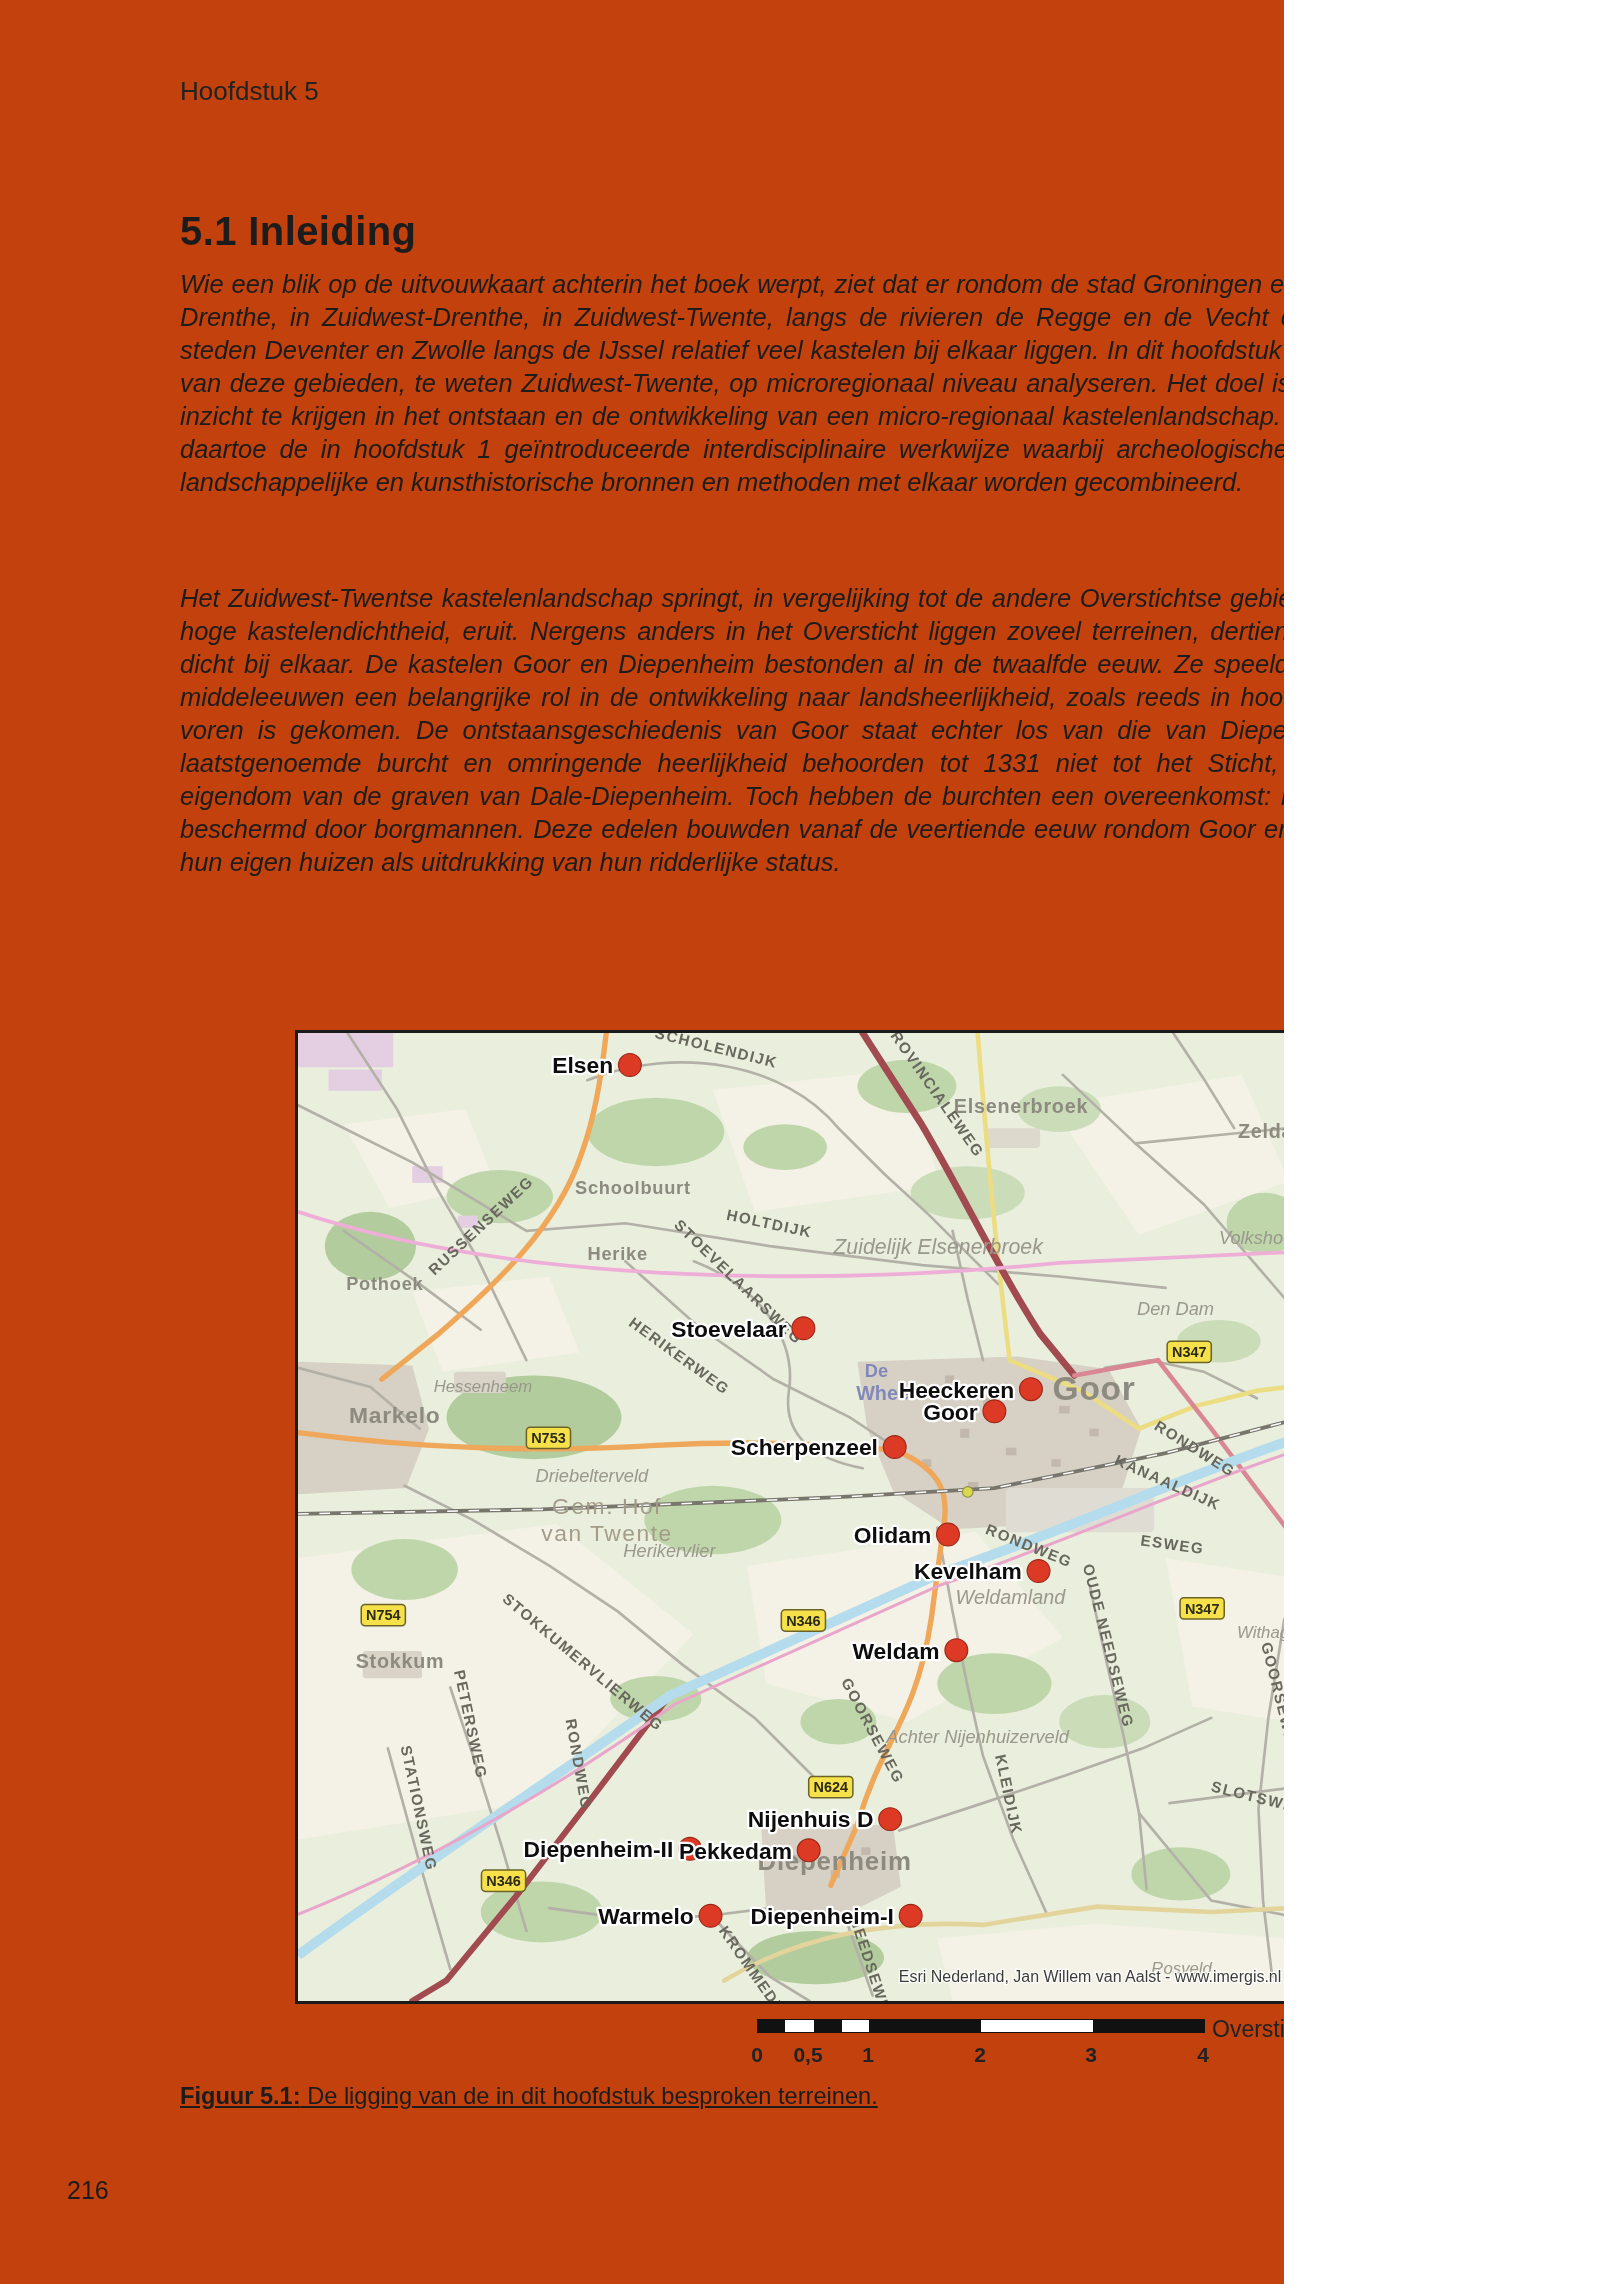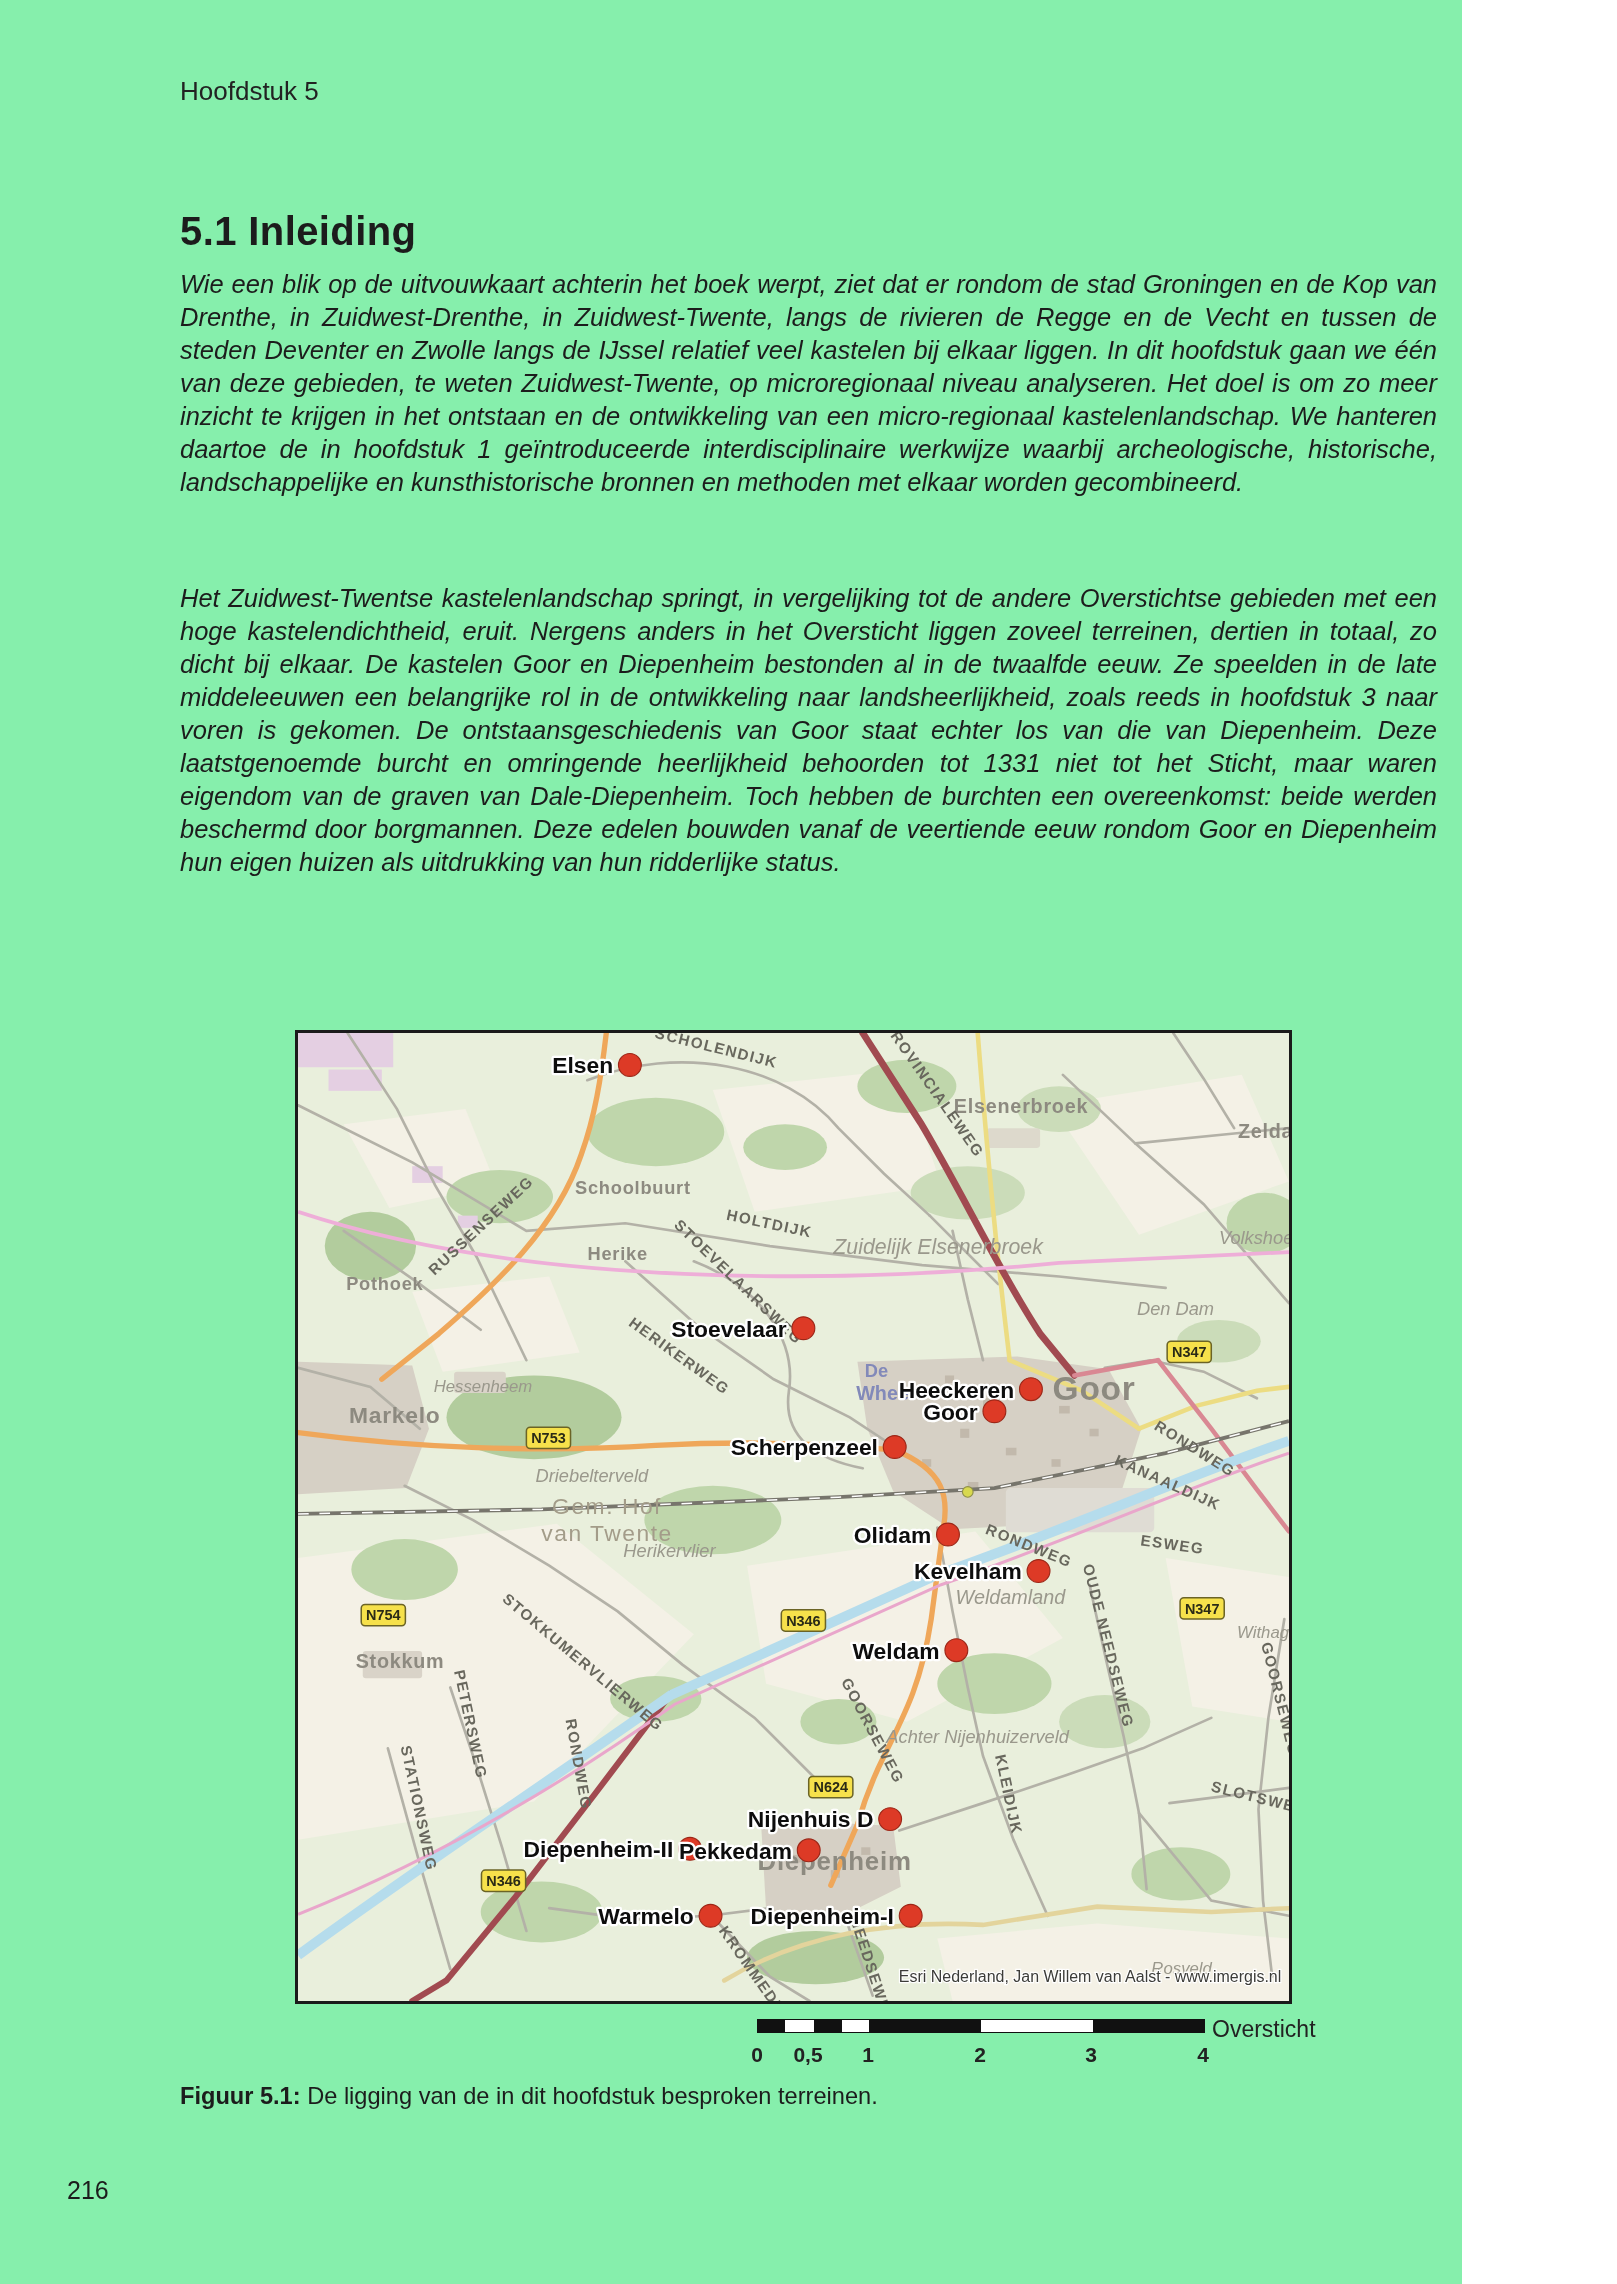--- a/index.html
+++ b/index.html
@@ -1,16 +1,16 @@
 <!DOCTYPE html>
 <html style="font-size:12px"><head>
 <meta charset="utf-8">
 <style>
   html,body{margin:0;padding:0;background:#ffffff;}
-  .page{position:relative;width:1462px;height:2284px;background:#86efac;overflow:hidden;
+  .page{position:relative;width:1284px;height:2284px;background:#c2410c;overflow:hidden;
         font-family:"Liberation Sans",sans-serif;color:#1c1c1c;}
   .chapter-header{position:absolute;left:180px;top:76px;font-size:26px;color:#222;}
   .section-title{position:absolute;left:180px;top:182px;font-size:40px;font-weight:bold;letter-spacing:0.4px;}
   .para{position:absolute;left:180px;width:1257px;font-size:25.5px;line-height:33px;
         text-align:justify;text-justify:inter-word;margin:0;font-style:italic;}
   #para1{top:268px;}
   #para2{top:582px;}
   .map-frame{position:absolute;left:295px;top:1030px;width:991px;height:968px;
              border:3.8px solid #1b1b1b;background:#e9efdc;}
   .map-frame svg{display:block;}
@@ -23,21 +23,21 @@
   .road{fill:#68675d;font-weight:bold;letter-spacing:2px;}
   .site-label{fill:#0d0d0d;font-weight:bold;paint-order:stroke;stroke:#ffffff;stroke-width:6px;stroke-linejoin:round;}
   .shield-text{fill:#2a2a16;font-weight:bold;}
   .attribution{fill:#3c3c38;paint-order:stroke;stroke:#ffffff;stroke-width:3px;}
   
   .scalebar{position:absolute;left:757px;top:2019px;width:446px;height:12px;border:1.5px solid #111;
     background:linear-gradient(to right,#111 0 27px,#fff 27px 56px,#111 56px 84px,#fff 84px 111px,
                #111 111px 223px,#fff 223px 335px,#111 335px 100%);}
   .scale-num{position:absolute;top:2043px;transform:translateX(-50%);font-size:21px;font-weight:bold;color:#222;}
   .scale-unit{position:absolute;left:1212px;top:2016px;font-size:23px;color:#222;}
-  .figure-caption{position:absolute;left:180px;top:2083px;font-size:23.6px;}
+  .figure-caption{position:absolute;left:180px;top:2083px;font-size:23.6px;text-decoration:underline;}
   .figure-caption b{font-weight:bold;}
   .page-number{position:absolute;left:67px;top:2176px;font-size:25px;}
 </style>
 </head>
 <body>
 
 <div class="page">
 
   <div class="chapter-header">Hoofdstuk 5</div>
   <h1 class="section-title">5.1 Inleiding</h1>

